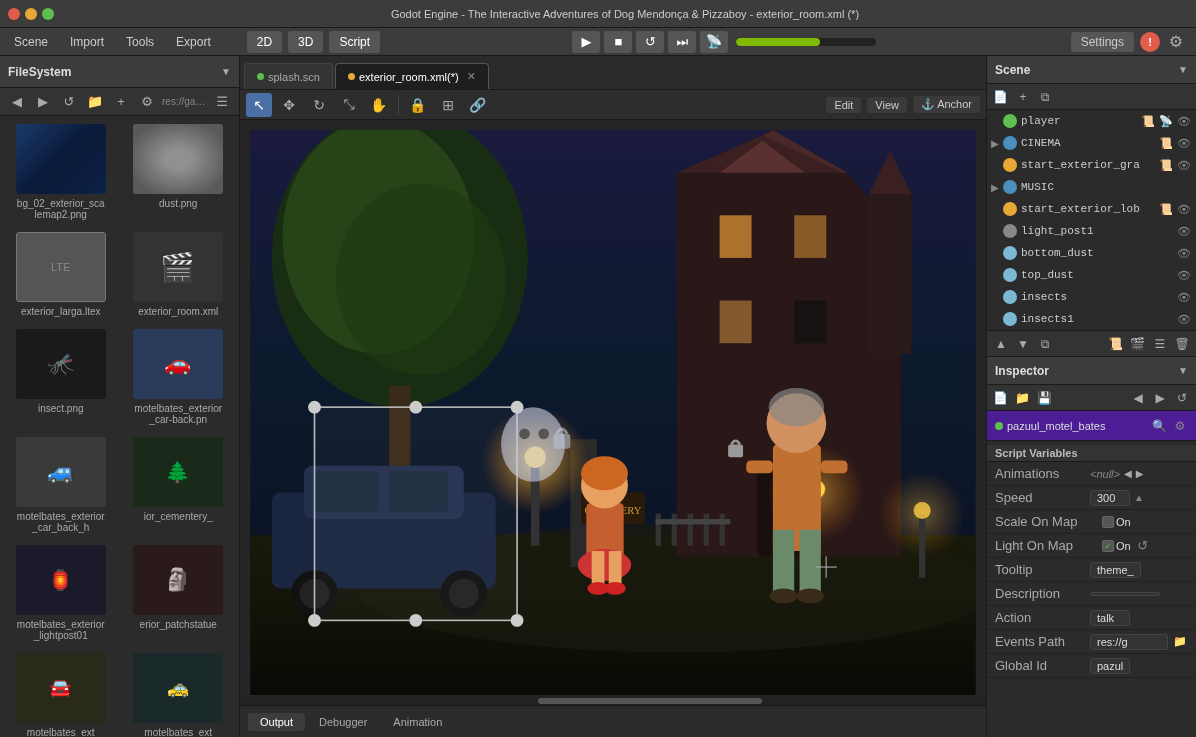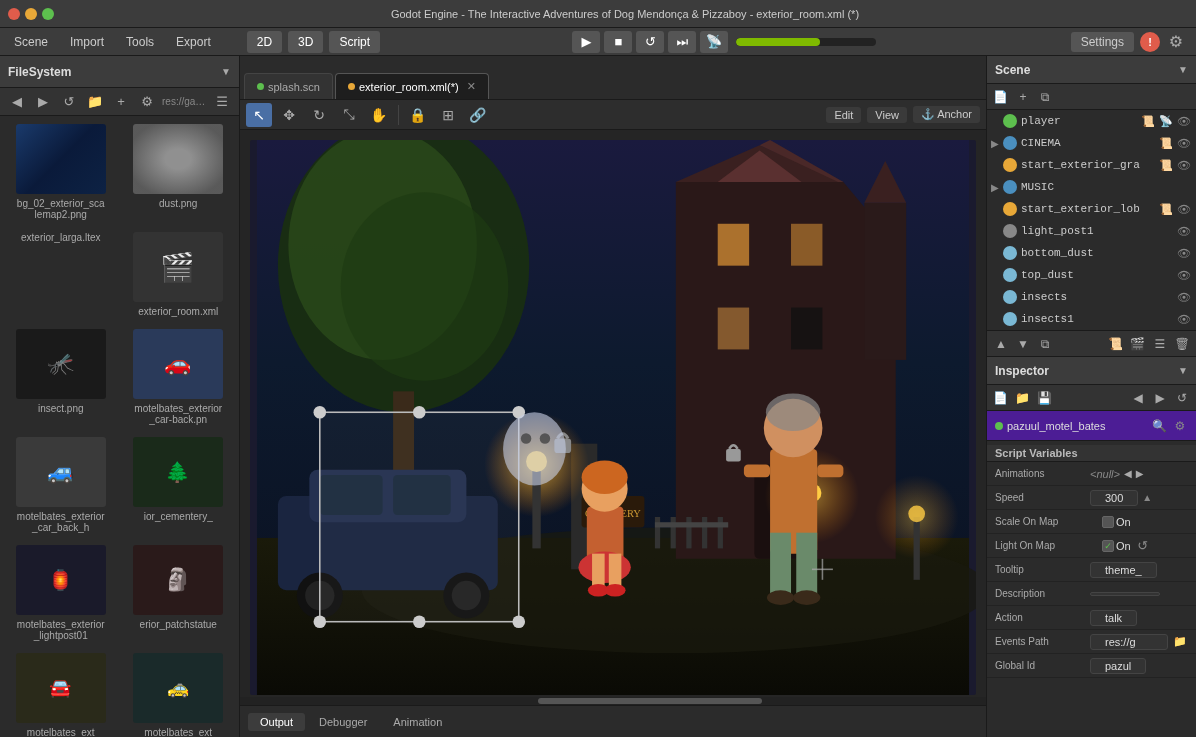--- a/index.html
+++ b/index.html
@@ -242,21 +242,21 @@
       display: flex;
       flex-direction: column;
       background: #1e1e1e;
     }
 
     
     #tabs-bar {
       background: #2b2b2b;
       display: flex;
       align-items: flex-end;
-      height: 44px;
+      height: 34px;
       border-bottom: 1px solid #1a1a1a;
       padding: 0 4px;
     }
     .tab {
       padding: 4px 12px;
       color: #aaa;
       cursor: pointer;
       border-radius: 4px 4px 0 0;
       font-size: 11px;
       display: flex;
@@ -561,36 +561,36 @@
     }
     .inspector-row {
       display: flex;
       align-items: center;
       padding: 3px 8px;
       border-bottom: 1px solid #222;
       min-height: 24px;
     }
     .ir-label {
       flex: 0 0 95px;
-      font-size: 10px;
+      font-size: 13px;
       color: #aaa;
     }
     .ir-value {
       flex: 1;
       font-size: 11px;
       color: #ddd;
       display: flex;
       align-items: center;
       gap: 4px;
     }
     .ir-value-box {
       background: #333;
       border: 1px solid #444;
       border-radius: 3px;
-      padding: 1px 14px;
+      padding: 1px 6px;
       font-size: 11px;
       color: #ddd;
       min-width: 40px;
     }
     .ir-null {
       color: #888;
       font-style: italic;
     }
     .ir-arrow {
       color: #aaa;
@@ -703,20 +703,21 @@
         <div class="fs-thumb blue-gradient"></div>
         <div class="fs-label">bg_02_exterior_scalemap2.png</div>
       </div>
 
       <div class="fs-item">
         <div class="fs-thumb gray-cloud"></div>
         <div class="fs-label">dust.png</div>
       </div>
 
       <div class="fs-item">
+        <div class="fs-thumb white-box" style="font-size:11px;color:#888;">LTE</div>
         <div class="fs-label">exterior_larga.ltex</div>
       </div>
 
       <div class="fs-item">
         <div class="fs-thumb film-icon" style="font-size:28px;">🎬</div>
         <div class="fs-label">exterior_room.xml</div>
       </div>
 
       <div class="fs-item">
         <div class="fs-thumb insect-thumb" style="font-size:22px;">🦟</div>

